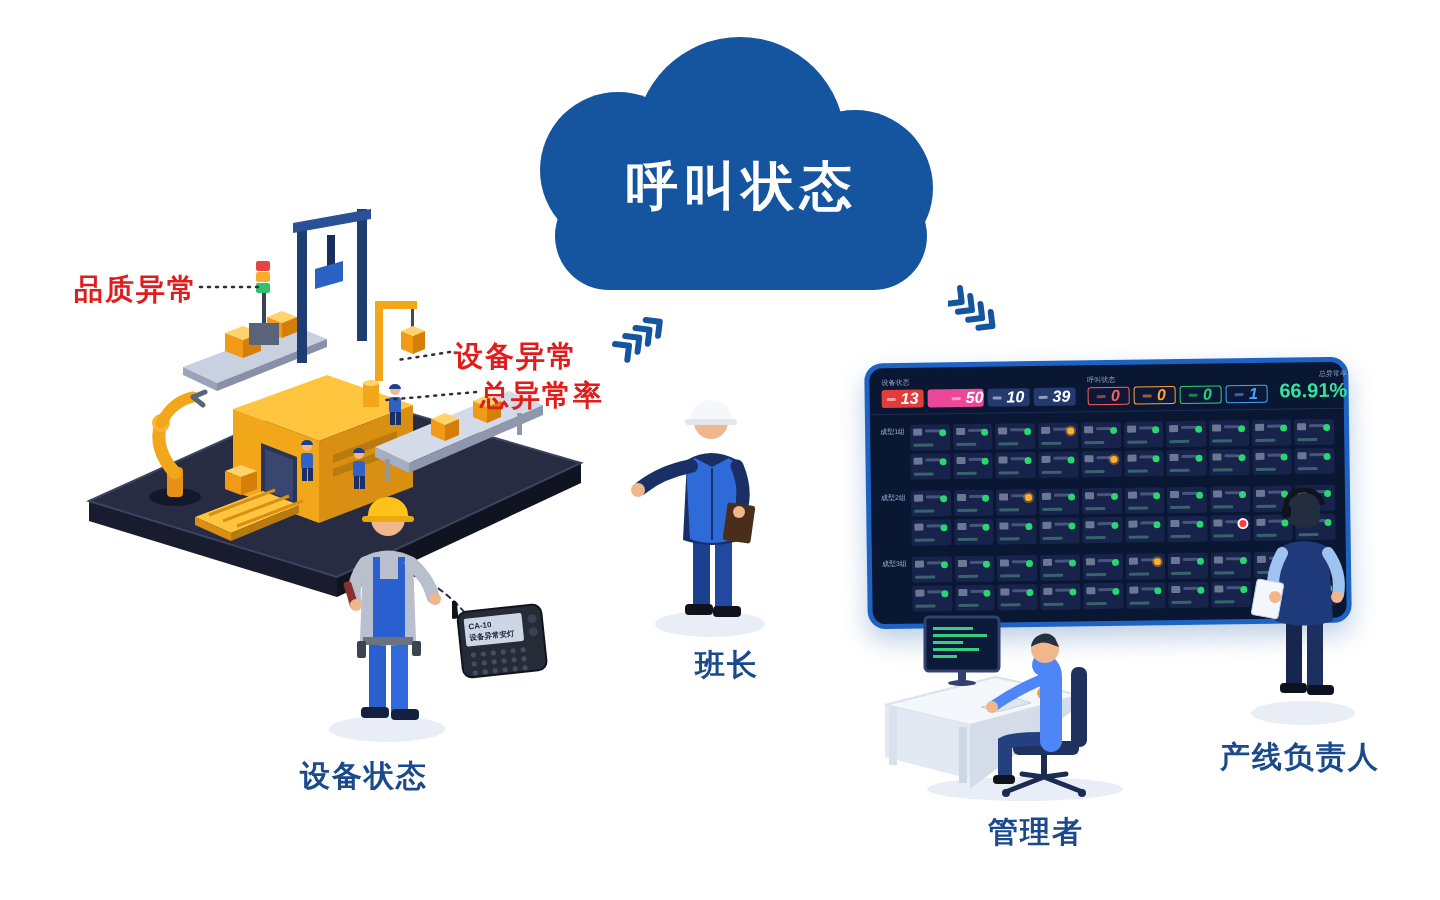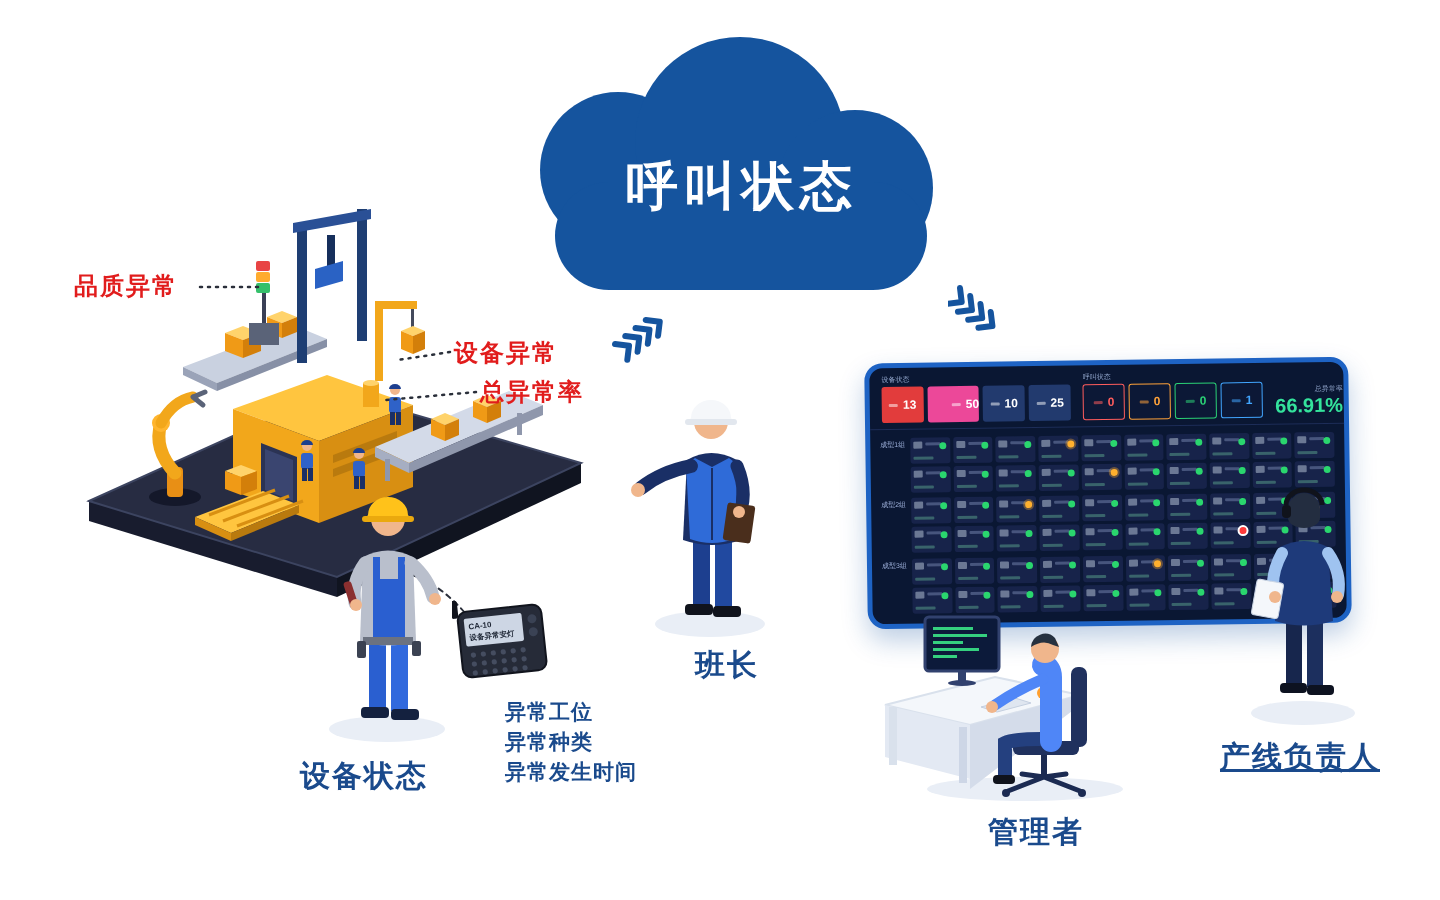--- a/index.html
+++ b/index.html
@@ -1,34 +1,34 @@
 <!DOCTYPE html>
 <html><head>
 <meta charset="utf-8">
 <style>
   html,body{margin:0;padding:0;background:#ffffff;}
   .canvas{position:relative;width:1440px;height:900px;background:#ffffff;overflow:hidden;
           font-family:"Liberation Sans","DejaVu Sans",sans-serif;}
   .abs{position:absolute;}
   
-  .alert-label{position:absolute;color:#e11c1c;font-weight:bold;font-size:24px;letter-spacing:2px;white-space:nowrap;}
+  .alert-label{position:absolute;color:#e11c1c;font-weight:bold;font-size:29px;letter-spacing:2px;white-space:nowrap;}
   .role-label{position:absolute;color:#1a4a8c;font-weight:bold;font-size:30px;letter-spacing:2px;white-space:nowrap;}
   .cloud-title{position:absolute;left:617px;top:152px;width:250px;text-align:center;
                color:#ffffff;font-weight:bold;font-size:52px;letter-spacing:6px;white-space:nowrap;}
   .info-list{position:absolute;left:505px;top:697px;color:#1a4a8c;font-weight:bold;font-size:21px;line-height:1.42;letter-spacing:1px;}
   
   .dashboard{position:absolute;left:866px;top:360px;width:484px;height:266px;
              background:#0a1733;border:5px solid #1e63c4;border-radius:18px;
              box-shadow:0 12px 26px rgba(21,84,158,.28);transform:rotate(-0.8deg);
              display:flex;flex-direction:column;box-sizing:border-box;}
   .db-header{display:flex;align-items:flex-end;gap:12px;padding:7px 12px 6px;border-bottom:1px solid #1d2d58;}
   .db-sec-label{font-size:7px;color:#8fa3c8;margin-bottom:2px;}
   .db-tiles{display:flex;gap:4px;}
-  .tile{min-width:42px;height:36px;border-radius:3px;display:flex;align-items:center;justify-content:center;
-        font-size:12px;font-weight:bold;color:#fff;box-sizing:border-box;}
+  .tile{min-width:42px;height:18px;border-radius:3px;display:flex;align-items:center;justify-content:center;
+        font-size:16px;font-weight:bold;color:#fff;box-sizing:border-box;font-style:italic;}
   .tile::before{content:"";width:9px;height:3px;border-radius:1px;background:rgba(255,255,255,.5);margin-right:5px;}
   .tile.outlined{background:#0c1836;}
   .tile.outlined::before{background:currentColor;opacity:.55;}
   .db-rate{margin-left:auto;text-align:right;padding-right:2px;}
   .db-rate-label{font-size:7px;color:#8fa3c8;}
   .db-rate-value{font-size:20px;font-weight:bold;color:#34e39c;}
   .db-groups{flex:1;display:flex;flex-direction:column;justify-content:space-around;padding:5px 10px 7px;}
   .db-group{display:flex;gap:4px;}
   .g-label{width:26px;font-size:7px;line-height:1.2;color:#9db0da;padding-top:3px;}
   .g-grid{flex:1;display:grid;grid-template-columns:repeat(10,1fr);gap:3px;}
@@ -176,21 +176,21 @@
   </svg>
 
   <div class="dashboard">
     <div class="db-header">
       <div>
         <div class="db-sec-label">设备状态</div>
         <div class="db-tiles" id="device-stats">
             <div class="tile" style="background: rgb(226, 60, 60);">13</div>
             <div class="tile" style="background: #ec4899; padding-left: 24px;">50</div>
             <div class="tile" style="background: rgb(34, 58, 110);">10</div>
-            <div class="tile" style="background: rgb(34, 58, 110);">25</div>
+            <div class="tile" style="background: rgb(34, 58, 110);">39</div>
           </div>
       </div>
       <div>
         <div class="db-sec-label">呼叫状态</div>
         <div class="db-tiles" id="call-stats">
             <div class="tile outlined" style="border: 1px solid rgb(255, 93, 93); color: rgb(255, 93, 93);">0</div>
             <div class="tile outlined" style="border: 1px solid rgb(255, 162, 58); color: rgb(255, 162, 58);">0</div>
             <div class="tile outlined" style="border: 1px solid rgb(43, 210, 118); color: rgb(43, 210, 118);">0</div>
             <div class="tile outlined" style="border: 1px solid rgb(66, 166, 255); color: rgb(66, 166, 255);">1</div>
           </div>
@@ -650,21 +650,16 @@
     </g>
   </svg>
 
   <div class="alert-label" style="left:74px;top:270px;">品质异常</div>
   <div class="alert-label" style="left:454px;top:337px;">设备异常</div>
   <div class="alert-label" style="left:480px;top:376px;">总异常率</div>
 
   <div class="role-label" style="left:695px;top:645px;">班长</div>
   <div class="role-label" style="left:300px;top:756px;">设备状态</div>
   <div class="role-label" style="left:988px;top:812px;">管理者</div>
-  <div class="role-label" style="left:1220px;top:737px;text-decoration:underline;">产线负责人</div>
-
-  <div class="info-list">
-    <div>异常工位</div>
-    <div>异常种类</div>
-    <div>异常发生时间</div>
-  </div>
+  <div class="role-label" style="left:1220px;top:737px;">产线负责人</div>
+
 
 </div>
 
 </body></html>

